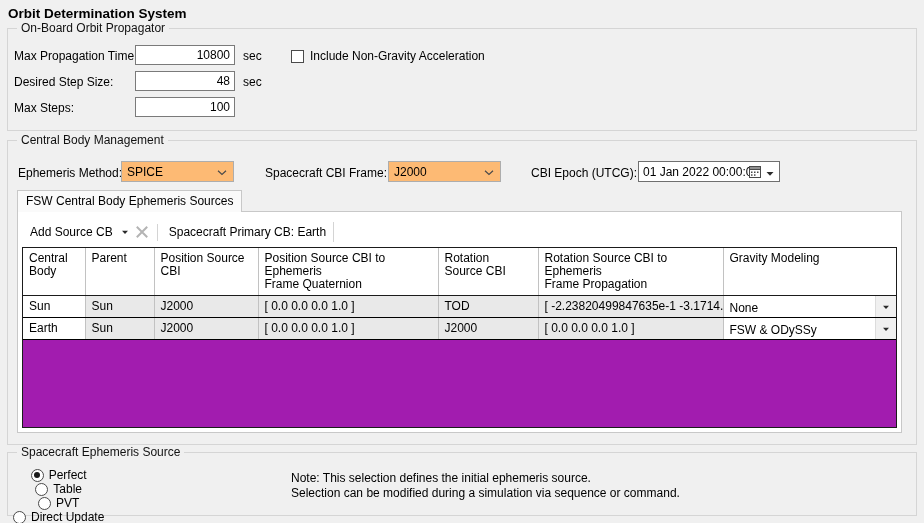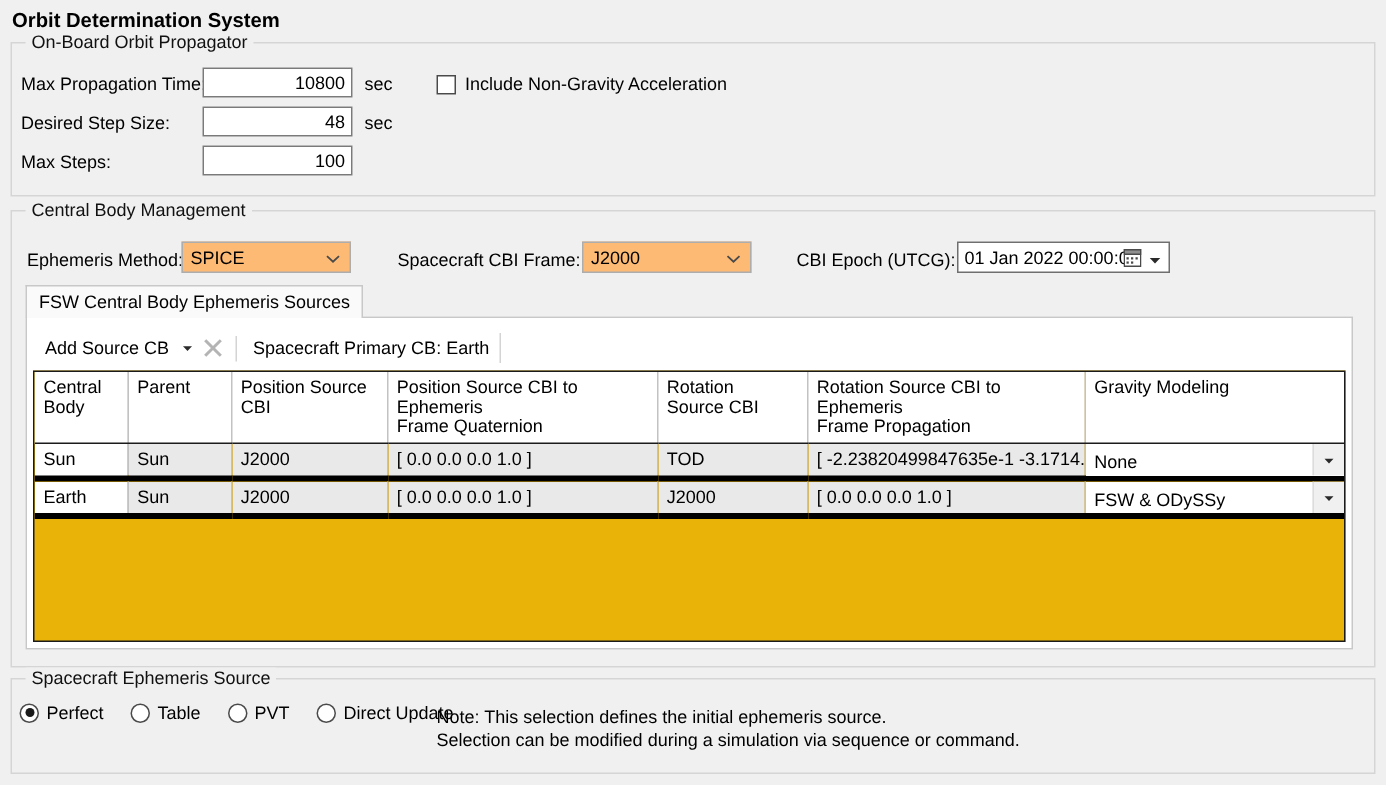--- a/index.html
+++ b/index.html
@@ -165,21 +165,21 @@
     padding: 0 7px;
     white-space: nowrap;
     border-right: 1px solid #d4d4d4;
   }
 
   
   .gridwrap {
     position: absolute;
     box-sizing: border-box;
     border: 1px solid #1b1b1b;
-    background: #eab308;
+    background: #a21caf;
     overflow: hidden;
   }
   table.grid {
     border-collapse: collapse;
     table-layout: fixed;
     width: 100%;
     font-size: 12px;
   }
   table.grid th {
     background: #ffffff;
@@ -191,21 +191,21 @@
     padding: 4px 5px 4px 6px;
     line-height: 13px;
     height: 36px;
     box-sizing: border-box;
     color: #000;
   }
   table.grid th:last-child { border-right: none; }
   table.grid td {
     background: #e9e9e9;
     border-right: 1px solid #c2c2c2;
-    border-bottom: 4px solid #000000;
+    border-bottom: 1px solid #000000;
     padding: 2px 5px 2px 6px;
     height: 21px;
     line-height: 17px;
     box-sizing: border-box;
     vertical-align: middle;
     white-space: nowrap;
     overflow: hidden;
     color: #000;
   }
   table.grid td.c-first { background: #ffffff; }
@@ -407,21 +407,21 @@
         </td>
       </tr>
     </tbody>
   </table>
 </div>
 
 <div class="groupbox" style="left:7px; top:452px; width:908px; height:62px;">
   <span class="gb-title">Spacecraft Ephemeris Source</span>
 </div>
 
-<div class="radio-row" style="left:13px; top:468px;">
+<div class="radio-row" style="left:13px; top:468px;flex-direction:column;">
   <label class="radio-item">
     <span class="rbox">
         <span class="dot"></span>
       </span>
     <span class="radio-label">Perfect</span>
   </label>
   <label class="radio-item">
     <span class="rbox"></span>
     <span class="radio-label">Table</span>
   </label>

